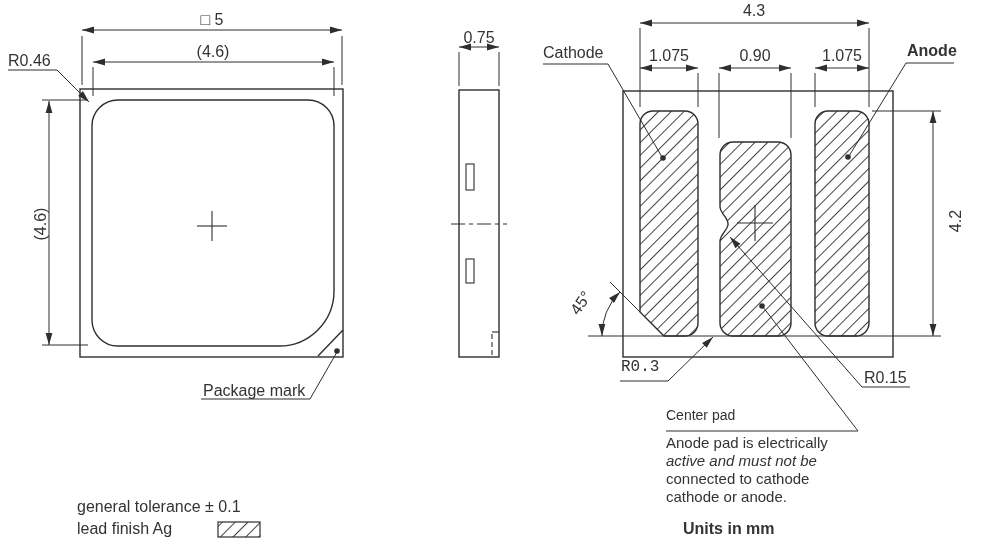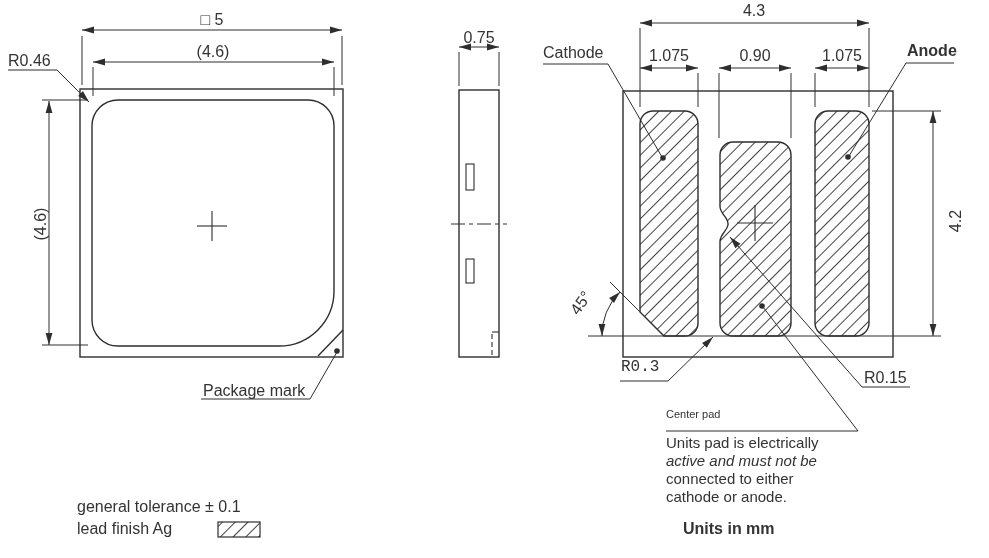--- a/index.html
+++ b/index.html
@@ -6,21 +6,21 @@
   #stage{position:relative;width:989px;height:558px;background:#ffffff;overflow:hidden;
          font-family:"Liberation Sans",sans-serif;}
   #stage svg{position:absolute;left:0;top:0;}
   .t{position:absolute;font-size:16px;color:#333333;white-space:nowrap;line-height:1.1;
      font-family:"Liberation Sans",sans-serif;}
   .cx{transform:translateX(-50%);}
   .rot90{transform:translate(-50%,-50%) rotate(-90deg);}
   .rot45{transform:translate(-50%,-50%) rotate(-55deg);}
   .note{font-size:15px;}
   .bold{font-weight:700;}
-  .title{font-size:11px;}
+  .title{font-size:14px;}
 </style>
 </head>
 <body>
 
 <div id="stage">
 
 <svg width="989" height="558" viewBox="0 0 989 558">
   <defs>
     <marker id="arr" markerUnits="userSpaceOnUse" markerWidth="13" markerHeight="10" viewBox="0 0 13 10" refX="12.5" refY="5" orient="auto-start-reverse">
       <path d="M0.5,1.6 L12.5,5 L0.5,8.4 Z" fill="#2e2e2e"></path>
@@ -127,23 +127,23 @@
 <span class="t cx" style="left:755px;top:47px;">0.90</span>
 <span class="t cx" style="left:842px;top:47px;">1.075</span>
 <span class="t" style="left:543px;top:44px;">Cathode</span>
 <span class="t" style="left:907px;top:42px;font-weight:bold;">Anode</span>
 <span class="t rot90" style="left:956px;top:221px;">4.2</span>
 <span class="t rot45" style="left:581px;top:303px;">45°</span>
 <span class="t" style="left:621px;top:359px;font-family:Liberation Mono, monospace;">R0.3</span>
 <span class="t" style="left:864px;top:369px;">R0.15</span>
 
 <span class="t title" style="left:666px;top:408px;">Center pad</span>
-<span class="t note" style="left:666px;top:435px;">Units pad is electrically</span>
+<span class="t note" style="left:666px;top:435px;">Anode pad is electrically</span>
 <span class="t note" style="left:666px;top:453px;font-style:italic;">active and must not be</span>
-<span class="t note" style="left:666px;top:471px;">connected to either</span>
+<span class="t note" style="left:666px;top:471px;">connected to cathode</span>
 <span class="t note" style="left:666px;top:489px;">cathode or anode.</span>
 
 <span class="t bold" style="left:683px;top:520px;"><span>Units in </span><span class="bold">mm</span></span>
 
 <span class="t" style="left:77px;top:498px;">general tolerance ± 0.1</span>
 <span class="t" style="left:77px;top:520px;">lead finish Ag</span>
 
 </div>
 
 </body></html>

